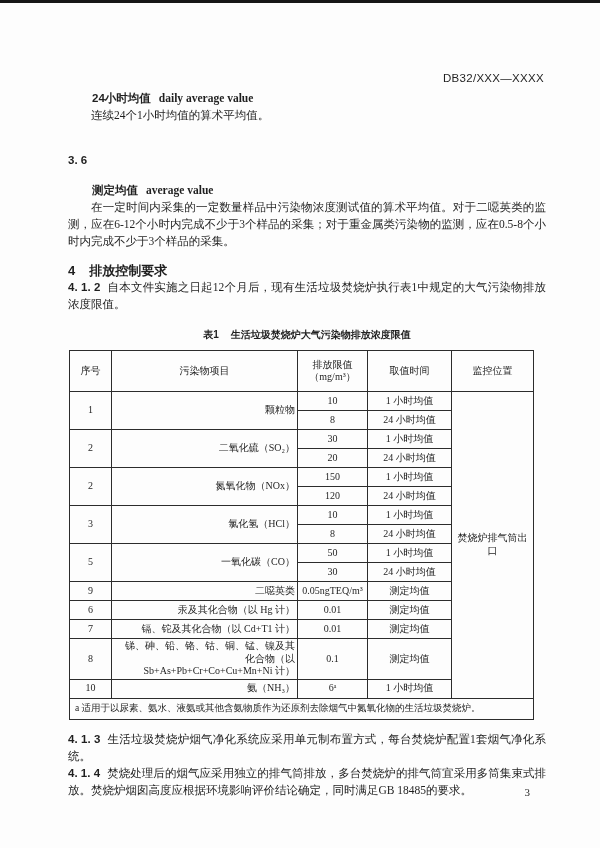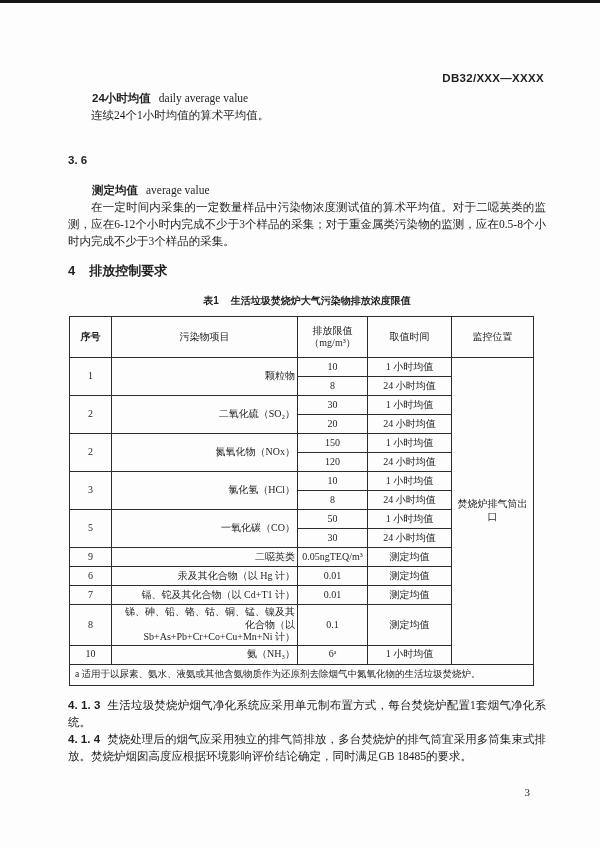--- a/index.html
+++ b/index.html
@@ -8,31 +8,31 @@
     background:#fdfdfd;
     color:#1f1f1f;
     font-family:"Liberation Serif","DejaVu Serif",serif;
     position:relative;
     overflow:hidden;
   }
   .scan-line{position:absolute;top:0;left:0;width:600px;height:3px;background:#161616;}
   .doc-code{
     position:absolute;top:72px;right:56px;
     font-family:"Liberation Sans","DejaVu Sans",sans-serif;
-    font-weight:bold;font-size:11.5px;letter-spacing:.3px;
+    font-weight:normal;font-size:11.5px;letter-spacing:.3px;
   }
   .doc{
     position:absolute;top:90px;left:68px;right:54px;
     font-size:11.5px;line-height:17px;
     text-align:justify;
   }
   p{margin:0;}
   .term{padding-left:24px;}
   .term .zh{font-family:"Liberation Sans","DejaVu Sans",sans-serif;font-weight:bold;margin-right:8px;}
-  .term .en{font-weight:normal;}
+  .term .en{font-weight:bold;}
   .indent{text-indent:2em;}
   .clause-no-line{
     font-family:"Liberation Sans","DejaVu Sans",sans-serif;
     font-weight:bold;font-size:11.5px;
     margin-top:28px;
   }
   .h4{
     font-family:"Liberation Sans","DejaVu Sans",sans-serif;
     font-weight:bold;font-size:13px;
     margin-top:12px;
@@ -55,21 +55,21 @@
     border-collapse:collapse;
     width:464px;
     margin:7px auto 0 1px;
     font-size:10px;line-height:12.5px;
     table-layout:fixed;
   }
   table,td,th{border:1px solid #2c2c2c;}
   table{border-width:1.5px;}
   th{font-weight:normal;text-align:center;padding:2px 2px;}
   td{padding:1px 2px;text-align:center;height:16px;}
-  th.c-no,col.c-no{width:42px;font-weight:bold;}
+  th.c-no,col.c-no{width:42px;}
   col.c-pol{width:186px;}
   col.c-lim{width:70px;}
   col.c-time{width:84px;}
   col.c-loc{width:82px;}
   td.c-pol{text-align:right;padding-left:9px;}
   tr.hdr th{height:36px;}
   .footnote td{
     text-align:left;font-size:9.5px;padding:3px 5px;height:14px;
   }
   .bottom{margin-top:11px;}
@@ -97,20 +97,23 @@
   <p class="term" style="margin-top:13px">
     <span class="zh">测定均值</span><span class="en">average value</span>
   </p>
   <p class="indent">在一定时间内采集的一定数量样品中污染物浓度测试值的算术平均值。对于二噁英类的监测，应在6-12个小时内完成不少于3个样品的采集；对于重金属类污染物的监测，应在0.5-8个小时内完成不少于3个样品的采集。</p>
 
   <p class="h4">
     <span class="no">4</span><span>排放控制要求</span>
   </p>
 
 
+  <p class="clause">
+    <span class="cno">4. 1. 2</span><span>自本文件实施之日起12个月后，现有生活垃圾焚烧炉执行表1中规定的大气污染物排放浓度限值。</span>
+  </p>
 
   <p class="tbl-caption">
     <span class="cap-no">表1</span><span>生活垃圾焚烧炉大气污染物排放浓度限值</span>
   </p>
 
   <table>
     <colgroup>
       <col class="c-no">
         <col class="c-pol">
         <col class="c-lim">

